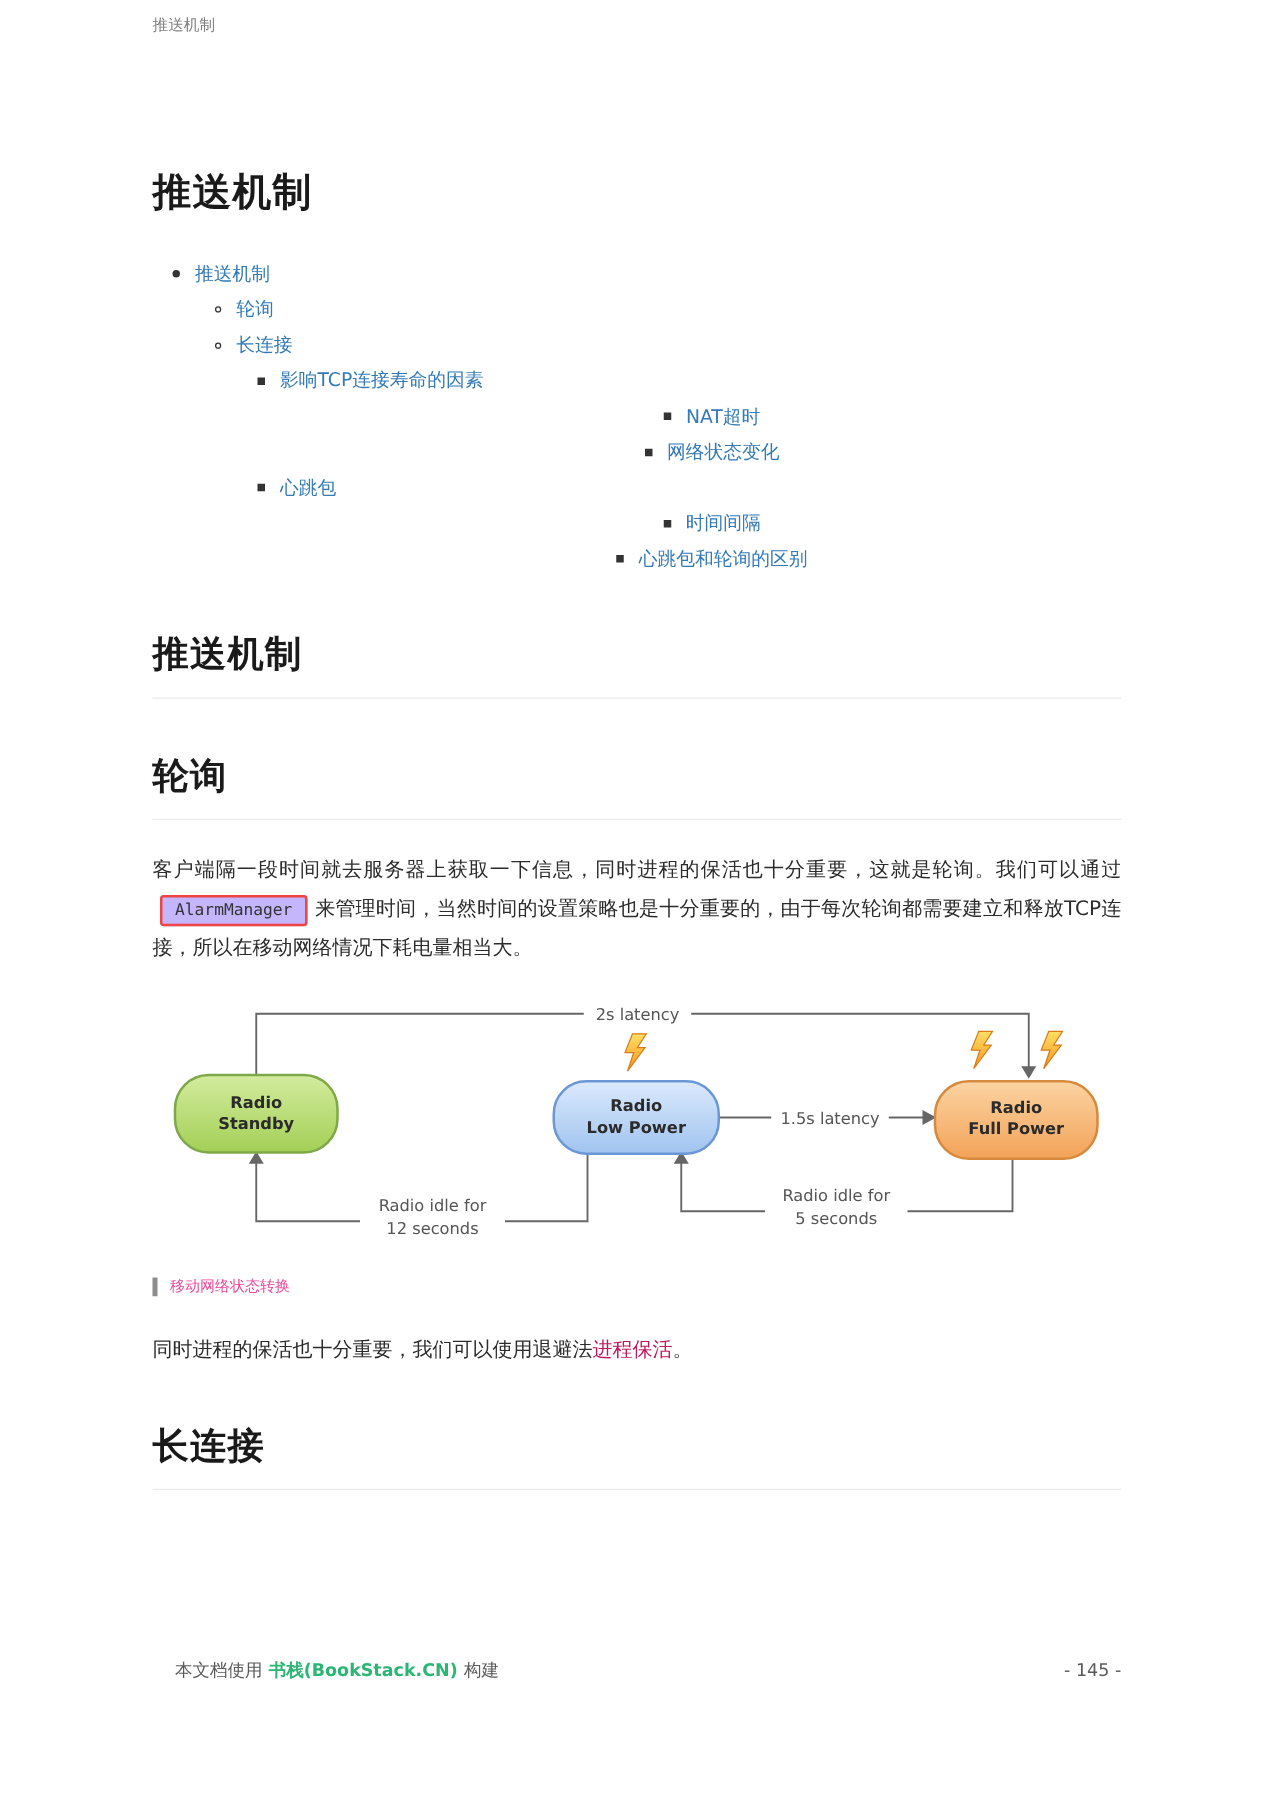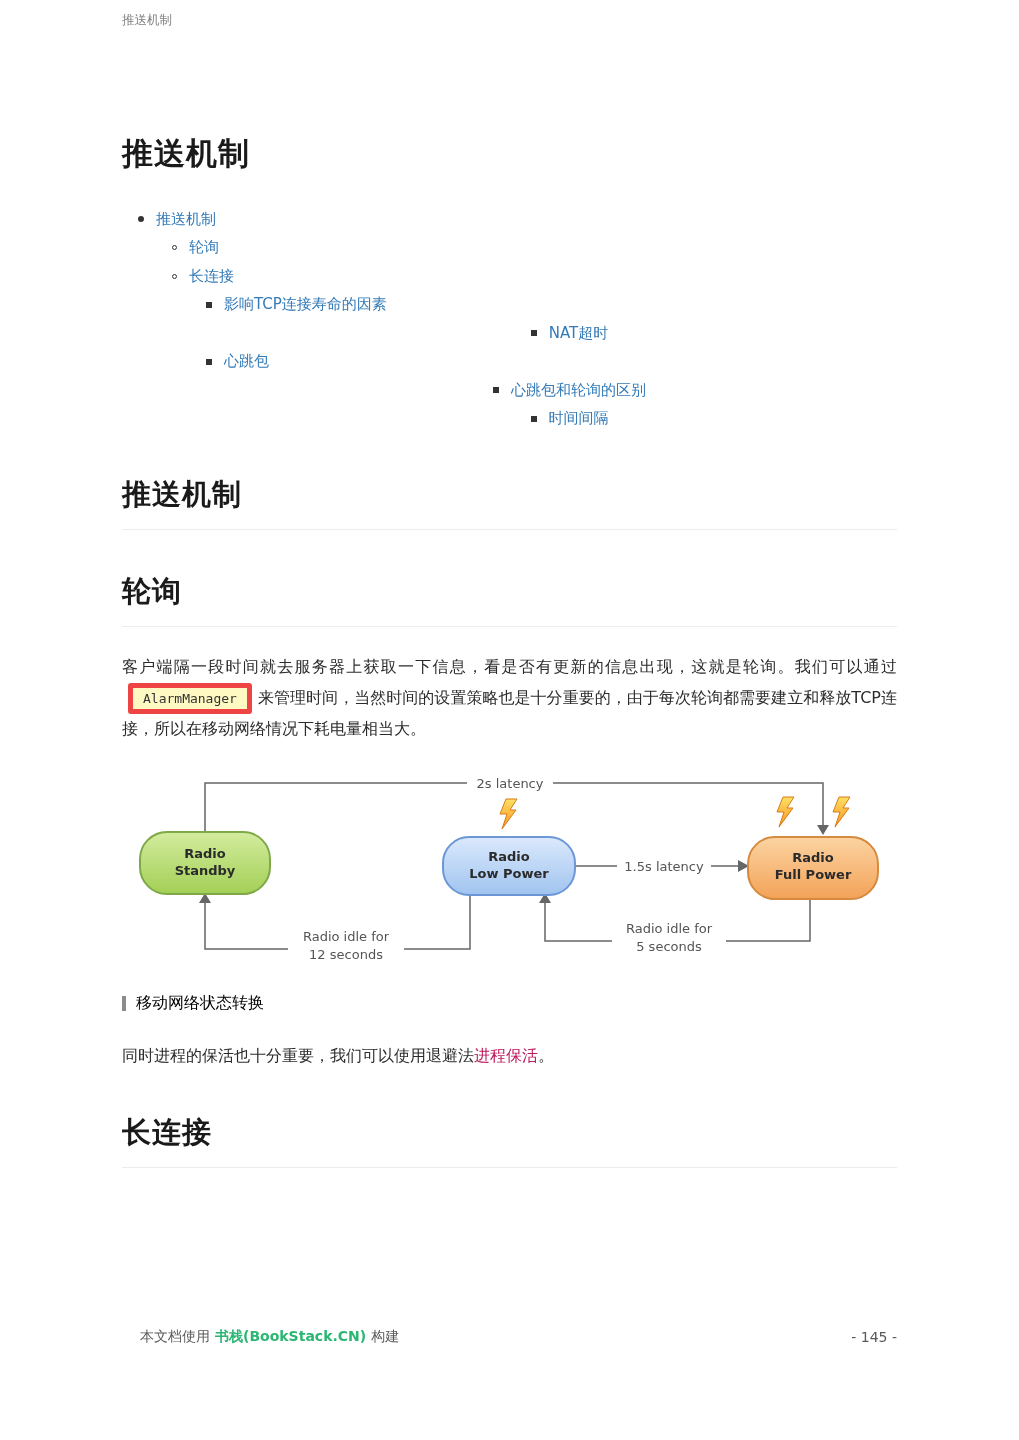--- a/index.html
+++ b/index.html
@@ -42,31 +42,31 @@
     letter-spacing: 1px;
   }
 
   p.body {
     font-size: 16px; line-height: 1.95; margin: 0 0 24px 0;
     color: #2b2b2b; text-align: justify;
   }
   code.inline-code {
     font-family: "DejaVu Sans Mono", "Liberation Mono", monospace;
     font-size: 13px; color: #333;
-    background: #fef9c3; border: 5px solid #ef4444; border-radius: 3px;
+    background: #c4b5fd; border: 2px solid #ef4444; border-radius: 3px;
     padding: 3px 10px; margin: 0 6px;
     white-space: nowrap;
   }
   a.text-link { color: #be185d; text-decoration: none; cursor: pointer; }
 
   .diagram { margin: 24px 0 10px 0; }
 
   .caption { display: flex; align-items: center; margin: 6px 0 26px 0; }
   .caption-bar { width: 4px; height: 15px; background: #8c8c8c; margin-right: 10px; flex: none; }
-  .caption-text { font-size: 16px; color: #000000; }
+  .caption-text { font-size: 12px; color: #ec4899; }
 
   .footer {
     position: absolute; left: 140px; right: 122px; top: 1328px;
     display: flex; justify-content: space-between; align-items: center;
     font-size: 14px; color: #595959;
   }
   .footer-link { color: #2bb673; font-weight: bold; text-decoration: none; margin: 0 5px; cursor: pointer; }
 
   
   .node-label { font-family: "DejaVu Sans", "Liberation Sans", sans-serif; font-size: 13px; font-weight: bold; fill: #2b2b2b; }
@@ -97,39 +97,43 @@
         <a href="#">长连接</a>
       </li>
     <li class="lv3">
         <span class="mk mk-square"></span>
         <a href="#">影响TCP连接寿命的因素</a>
       </li>
     <li class="lv4">
         <span class="mk mk-square"></span>
         <a href="#">NAT超时</a>
       </li>
+    <li class="lv4">
+        <span class="mk mk-square"></span>
+        <a href="#">网络状态变化</a>
+      </li>
     <li class="lv3">
         <span class="mk mk-square"></span>
         <a href="#">心跳包</a>
       </li>
     <li class="lv4">
         <span class="mk mk-square"></span>
+        <a href="#">时间间隔</a>
+      </li>
+    <li class="lv4">
+        <span class="mk mk-square"></span>
         <a href="#">心跳包和轮询的区别</a>
       </li>
-    <li class="lv4">
-        <span class="mk mk-square"></span>
-        <a href="#">时间间隔</a>
-      </li>
   </ul>
 
   <h2 class="section">推送机制</h2>
 
   <h2 class="section">轮询</h2>
 
-  <p class="body"><span>客户端隔一段时间就去服务器上获取一下信息，看是否有更新的信息出现，这就是轮询。我们可以通过</span><code class="inline-code">AlarmManager</code><span>来管理时间，当然时间的设置策略也是十分重要的，由于每次轮询都需要建立和释放TCP连接，所以在移动网络情况下耗电量相当大。</span></p>
+  <p class="body"><span>客户端隔一段时间就去服务器上获取一下信息，同时进程的保活也十分重要，这就是轮询。我们可以通过</span><code class="inline-code">AlarmManager</code><span>来管理时间，当然时间的设置策略也是十分重要的，由于每次轮询都需要建立和释放TCP连接，所以在移动网络情况下耗电量相当大。</span></p>
 
   <div class="diagram">
     <svg width="775" height="210" viewBox="0 0 775 210">
       <defs>
         <linearGradient id="gGreen" x1="0" y1="0" x2="0" y2="1">
           <stop offset="0" stop-color="#d3ec9e"></stop>
             <stop offset="1" stop-color="#a3cf56"></stop>
         </linearGradient>
         <linearGradient id="gBlue" x1="0" y1="0" x2="0" y2="1">
           <stop offset="0" stop-color="#dbe9fc"></stop>

